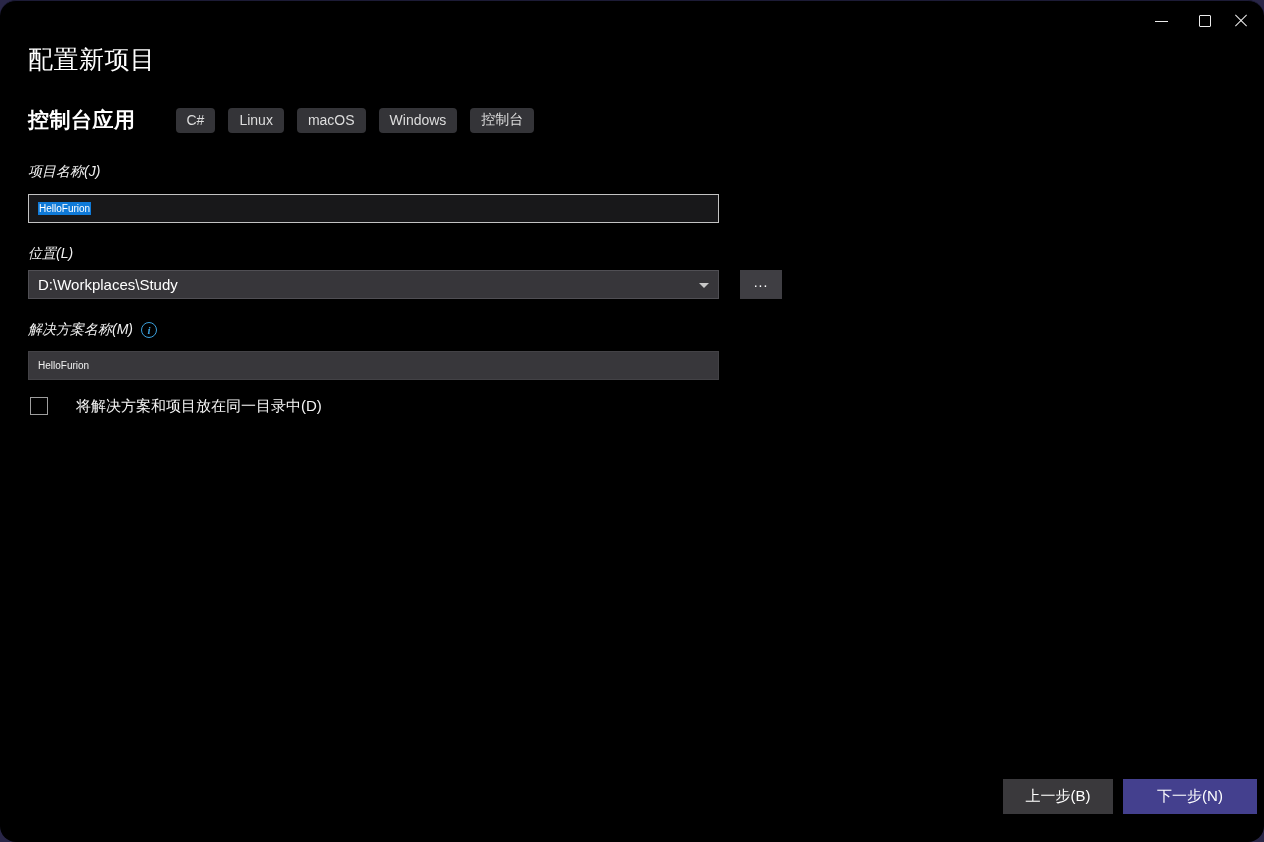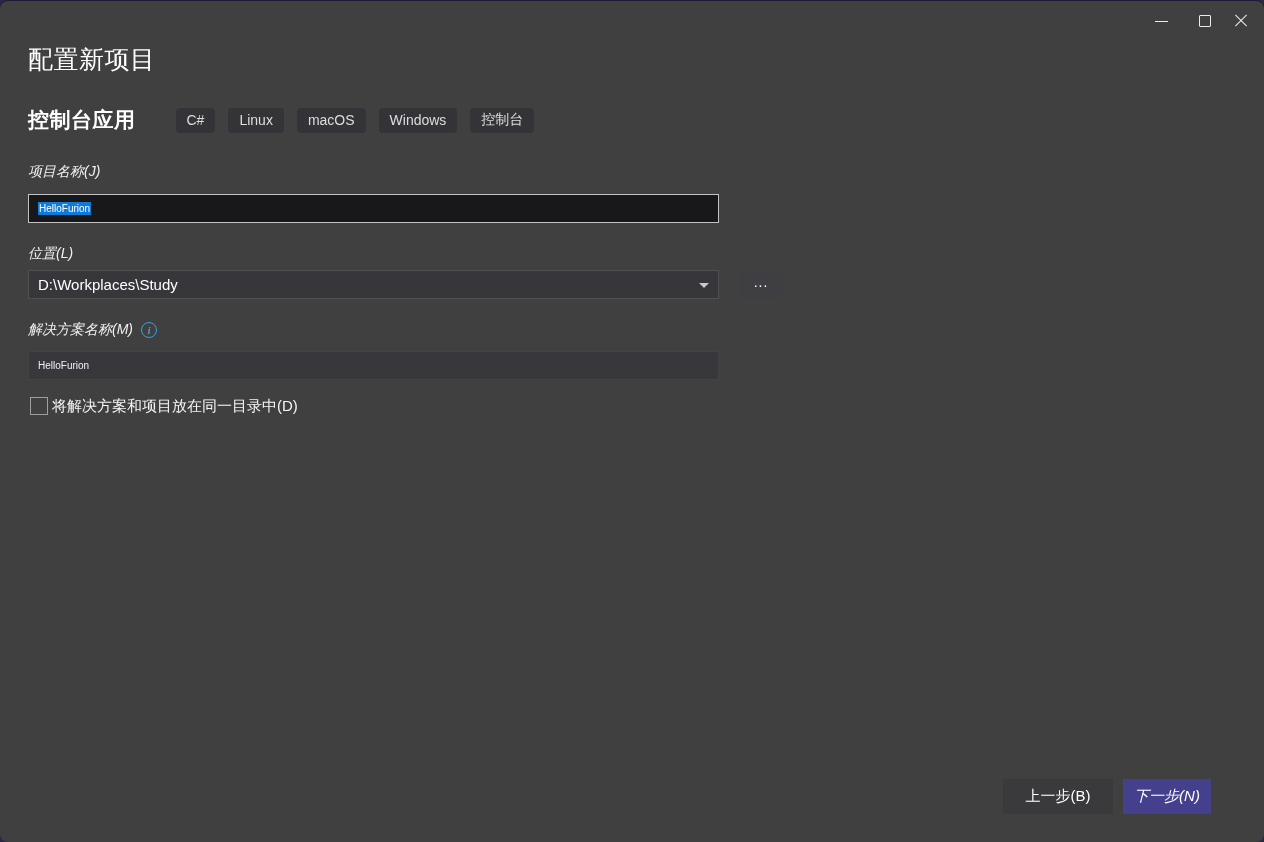--- a/index.html
+++ b/index.html
@@ -3,22 +3,22 @@
 <meta charset="utf-8">
 <style>
   * { margin: 0; padding: 0; box-sizing: border-box; }
   html, body { width: 1264px; height: 842px; overflow: hidden; }
   body {
     background: #292647; 
     font-family: "Liberation Sans", "DejaVu Sans", sans-serif;
   }
   .dialog {
     position: absolute; inset: 0;
-    background: #404040;
-    border-radius: 8px;
+    background: #000000;
+    border-radius: 16px;
     border-top: 1px solid #1c1b36;
   }
   
   .titlebar { position: absolute; top: 0; left: 0; right: 0; height: 40px; }
   .win-btn {
     position: absolute; top: 6px; width: 30px; height: 28px;
     display: flex; align-items: center; justify-content: center;
     cursor: pointer;
   }
   .win-btn-min { right: 88px; }
@@ -104,37 +104,37 @@
   .browse-btn {
     position: absolute; left: 740px; top: 269px; width: 42px; height: 29px;
     background: #3f3e43; border: 1px solid #3f3e43;
     color: #ffffff; font-size: 14px; letter-spacing: 1px;
     display: flex; align-items: center; justify-content: center;
     padding-bottom: 6px; cursor: pointer;
   }
 
   .checkbox-row {
     position: absolute; left: 30px; top: 395px; height: 20px;
-    display: flex; align-items: center; gap: 4px; cursor: pointer;
+    display: flex; align-items: center; gap: 28px; cursor: pointer;
   }
   .checkbox-box {
     width: 18px; height: 18px;
     border: 1px solid #9e9e9e; background: transparent;
   }
   .checkbox-label { font-size: 15px; color: #f5f5f5; }
 
   
   .btn {
     position: absolute; top: 778px; height: 35px;
     display: flex; align-items: center; justify-content: center;
     font-size: 15px; color: #ffffff; cursor: pointer; border: none;
     font-family: inherit;
   }
   .btn-back { left: 1003px; width: 110px; background: #3a393c; }
-  .btn-next { left: 1123px; width: 88px; background: var(--accent, #44408e); font-style: italic; }
+  .btn-next { left: 1123px; width: 134px; background: var(--accent, #44408e); }
 </style>
 </head>
 <body>
 
 <div class="dialog">
 
   <div class="titlebar">
     <div class="win-btn win-btn-min">
       <span class="glyph-min"></span>
     </div>

